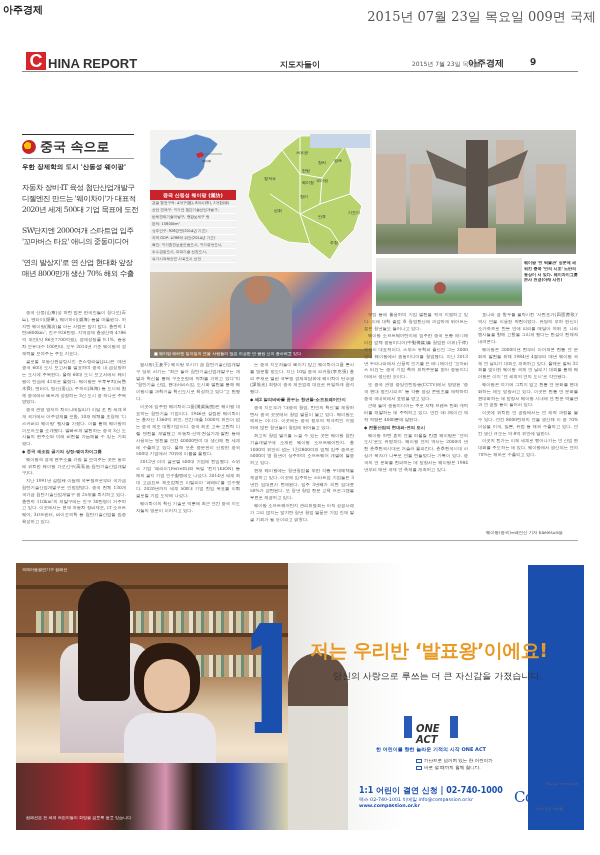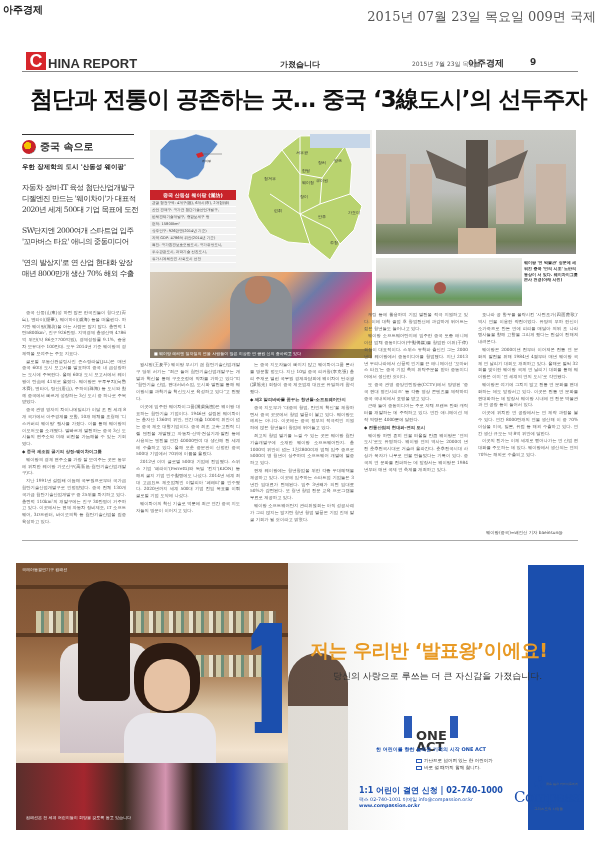--- a/index.html
+++ b/index.html
@@ -16,21 +16,21 @@
   .pub-date { position: absolute; left: 390px; top: 8px; font-size: 6px; color: #555; }
   .pub-name { position: absolute; left: 446px; top: 5px; font-size: 9px; font-weight: bold; color: #333; }
   .pub-page { position: absolute; left: 508px; top: 5px; font-size: 9px; font-weight: bold; color: #333; }
 
   .headline { position: absolute; left: 8px; top: 64px; width: 540px; font-size: 23px; font-weight: bold; color: #111; letter-spacing: -1px; font-family: "DejaVu Sans", sans-serif; white-space: nowrap; }
 
   .sidebar { position: absolute; left: 0; top: 114px; width: 118px; }
   .sidebar .rule { border-top: 1.5px solid #333; width: 112px; }
   .sidebar .tag { display: flex; align-items: center; margin-top: 4px; height: 16px; }
   .sidebar .tag-icon { width: 14px; height: 14px; border-radius: 50%; background: radial-gradient(circle at 40% 40%, #f5c400 0 30%, #c8232a 31% 70%, #8c8c8c 71%); margin-right: 4px; }
-  .sidebar .tag-label { font-size: 10px; color: #333; font-weight: bold; }
+  .sidebar .tag-label { font-size: 13px; color: #333; font-weight: bold; }
   .sidebar .rule2 { border-top: 1px solid #999; margin-top: 3px; width: 112px; }
   .sidebar .sub { font-size: 6.5px; font-weight: bold; color: #222; margin-top: 4px; white-space: nowrap; }
   .sidebar .point { font-size: 7.5px; color: #333; margin-top: 10px; line-height: 11px; font-family: "DejaVu Serif", serif; letter-spacing: -0.5px; }
 
   .body-text { position: absolute; font-size: 4.3px; line-height: 6.8px; color: #555; text-align: justify; font-family: "DejaVu Serif", serif; overflow: hidden; }
   .body-text p { text-indent: 4px; margin-bottom: 1px; }
   .body-text .subhead { font-weight: bold; color: #333; text-indent: 0; }
 
   .map-block { position: absolute; left: 128px; top: 110px; width: 222px; height: 142px; background: #f3f3f1; }
   .china-map { position: absolute; left: 2px; top: 2px; width: 70px; height: 52px; }
@@ -69,21 +69,21 @@
   .ad-photo .photo-credit { position: absolute; left: 6px; top: 4px; font-size: 4px; color: #f5f5f5; }
   .ad-photo .photo-credit2 { position: absolute; left: 10px; bottom: 10px; font-size: 4px; color: #f5f5f5; }
   .ad-fade { position: absolute; left: 272px; top: 0; width: 296px; height: 267px; background: linear-gradient(90deg, #e9e7e4 0%, #f6f6f5 20%, #ffffff 40%); }
   .ad-fade .man { position: absolute; left: 0; top: 90px; width: 60px; height: 177px; background: linear-gradient(#4a3326 0 30%, #ddd9d2 30% 100%); border-radius: 30px 30px 0 0; opacity: 0.85; }
   .blue-bar { position: absolute; left: 512px; top: 2px; width: 56px; height: 265px; background: #1b4fae; }
   .big-1 { position: absolute; left: 232px; top: 60px; width: 34px; height: 110px; background: #1b4fae; clip-path: polygon(35% 0, 100% 0, 100% 100%, 20% 100%, 20% 90%, 40% 90%, 40% 20%, 10% 25%, 10% 12%); }
   .slogan { position: absolute; left: 294px; top: 75px; font-size: 19px; font-weight: bold; color: #e89a25; letter-spacing: -0.5px; white-space: nowrap; font-family: "DejaVu Sans", sans-serif; }
   .slogan-sub { position: absolute; left: 317px; top: 107px; font-size: 9px; color: #333; white-space: nowrap; }
   .oneact { position: absolute; left: 388px; top: 151px; width: 56px; height: 26px; }
   .oneact .bar { position: absolute; top: 2px; width: 8px; height: 22px; background: #2a5ab8; }
-  .oneact .txt { position: absolute; left: 12px; top: 16px; font-size: 13px; line-height: 11px; font-weight: bold; color: #333; }
+  .oneact .txt { position: absolute; left: 12px; top: 9px; font-size: 10px; line-height: 11px; font-style: italic; font-weight: bold; color: #333; }
   .oneact-desc { position: absolute; left: 360px; top: 183px; font-size: 5px; font-weight: bold; color: #1b4fae; white-space: nowrap; }
   .oneact-list { position: absolute; left: 400px; top: 194px; font-size: 4.5px; color: #333; line-height: 7px; }
   .oneact-list .sq { display: inline-block; width: 6px; height: 4px; border: 0.5px solid #2a5ab8; margin-right: 2px; vertical-align: middle; }
   .cta { position: absolute; left: 343px; top: 222px; font-size: 8px; font-weight: bold; color: #1b4fae; white-space: nowrap; }
   .cta-fax { position: absolute; left: 343px; top: 233px; font-size: 4.8px; color: #1b4fae; white-space: nowrap; }
   .cta-web { position: absolute; left: 343px; top: 240px; font-size: 4.8px; color: #1b4fae; font-weight: bold; white-space: nowrap; }
   .compassion-logo { position: absolute; left: 482px; top: 213px; width: 84px; height: 40px; }
   .compassion-logo .figure { position: absolute; left: 34px; top: 0; width: 14px; height: 14px; }
   .compassion-logo .tagline { position: absolute; left: 34px; top: 6px; font-size: 3px; color: #666; white-space: nowrap; }
   .compassion-logo .name { position: absolute; left: 0; top: 12px; font-size: 15px; color: #1b4fae; font-family: "DejaVu Serif", serif; letter-spacing: -0.5px; margin-left: 16px; }
@@ -94,27 +94,26 @@
 
 <div class="topbar">
   <span class="paper">아주경제</span>
   <span class="date">2015년 07월 23일 목요일 009면 국제</span>
 </div>
 
 <div class="page">
   <div class="masthead">
     <span class="logo-c">C</span>
     <span class="logo-text">HINA REPORT</span>
-    <span class="section-name">가졌습니다</span>
+    <span class="section-name">지도자들이</span>
     <span class="pub-date">2015년 7월 23일 목요일</span>
     <span class="pub-name">아주경제</span>
     <span class="pub-page">9</span>
   </div>
 
-  <h1 class="headline">첨단과 전통이 공존하는 곳… 중국 ‘3線도시’의 선두주자</h1>
 
   <div class="sidebar">
     <div class="rule"></div>
     <div class="tag">
       <span class="tag-icon"></span>
       <span class="tag-label">중국 속으로</span>
     </div>
     <div class="rule2"></div>
     <div class="sub">우한 장제학의 도시 '산동성 웨이팡'</div>
     <div class="point">자동차 장비·IT 육성 첨단산업개발구 디젤엔진 만드는 '웨이차이'가 대표적 2020년 세계 500대 기업 목표에 도전</div>

